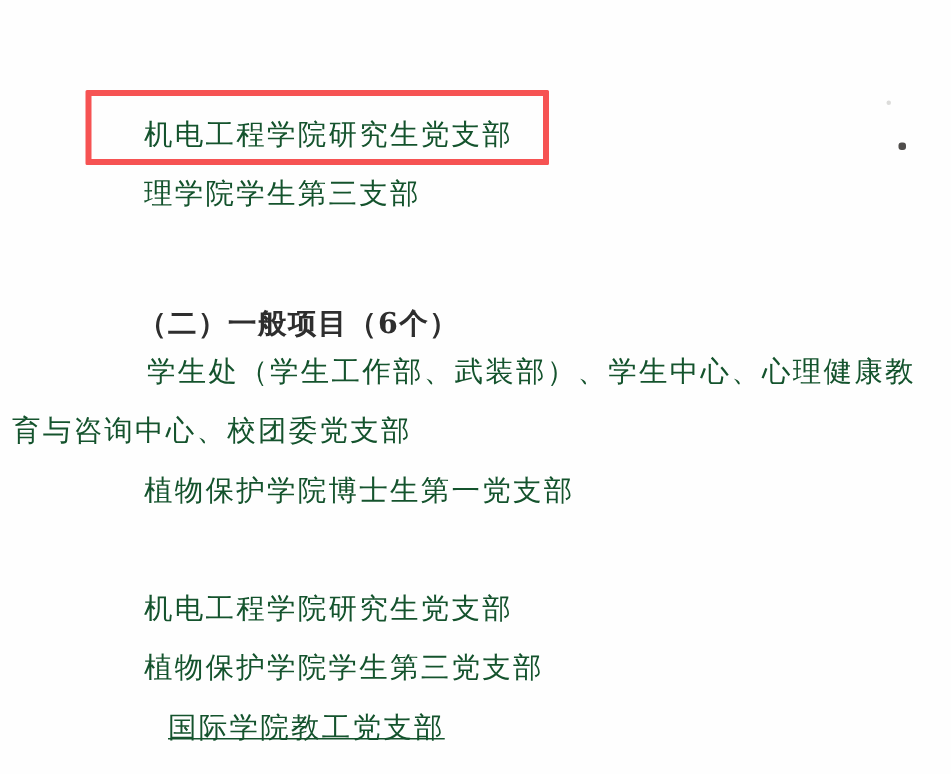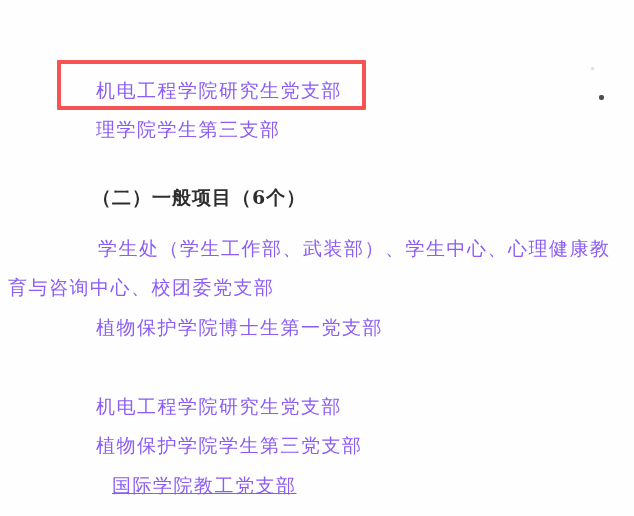--- a/index.html
+++ b/index.html
@@ -14,21 +14,21 @@
     overflow: hidden;
     font-family: "DejaVu Serif", "Liberation Serif", serif;
   }
   .doc-line {
     position: absolute;
     white-space: nowrap;
     font-size: 19px;
     line-height: 26px;
     height: 26px;
     letter-spacing: 1.5px;
-    color: #8b5cf6;
+    color: #14532d;
     text-rendering: optimizeLegibility;
   }
   .doc-line.bold {
     font-weight: bold;
     color: #2e2e2e;
     letter-spacing: 1px;
   }
   .highlight-box {
     position: absolute;
     left: 57px;
@@ -63,21 +63,21 @@
 
 <div class="page">
 
   <div class="highlight-box"></div>
 
   <div class="doc-line" style="left:96px; top:77px;">机电工程学院研究生党支部</div>
 
   <div class="doc-line" style="left:96px; top:116px;">理学院学生第三支部</div>
 
 
-  <div class="doc-line bold" style="left:92px; top:184px;">（二）一般项目（6个）</div>
+  <div class="doc-line bold" style="left:92px; top:203px;">（二）一般项目（6个）</div>
 
   <div class="doc-line" style="left:98px; top:235px;">学生处（学生工作部、武装部）、学生中心、心理健康教</div>
 
   <div class="doc-line" style="left:96px; top:314px;">植物保护学院博士生第一党支部</div>
 
   <div class="doc-line" style="left:8px; top:274px;">育与咨询中心、校团委党支部</div>
 
 
   <div class="doc-line" style="left:96px; top:393px;">机电工程学院研究生党支部</div>
 

